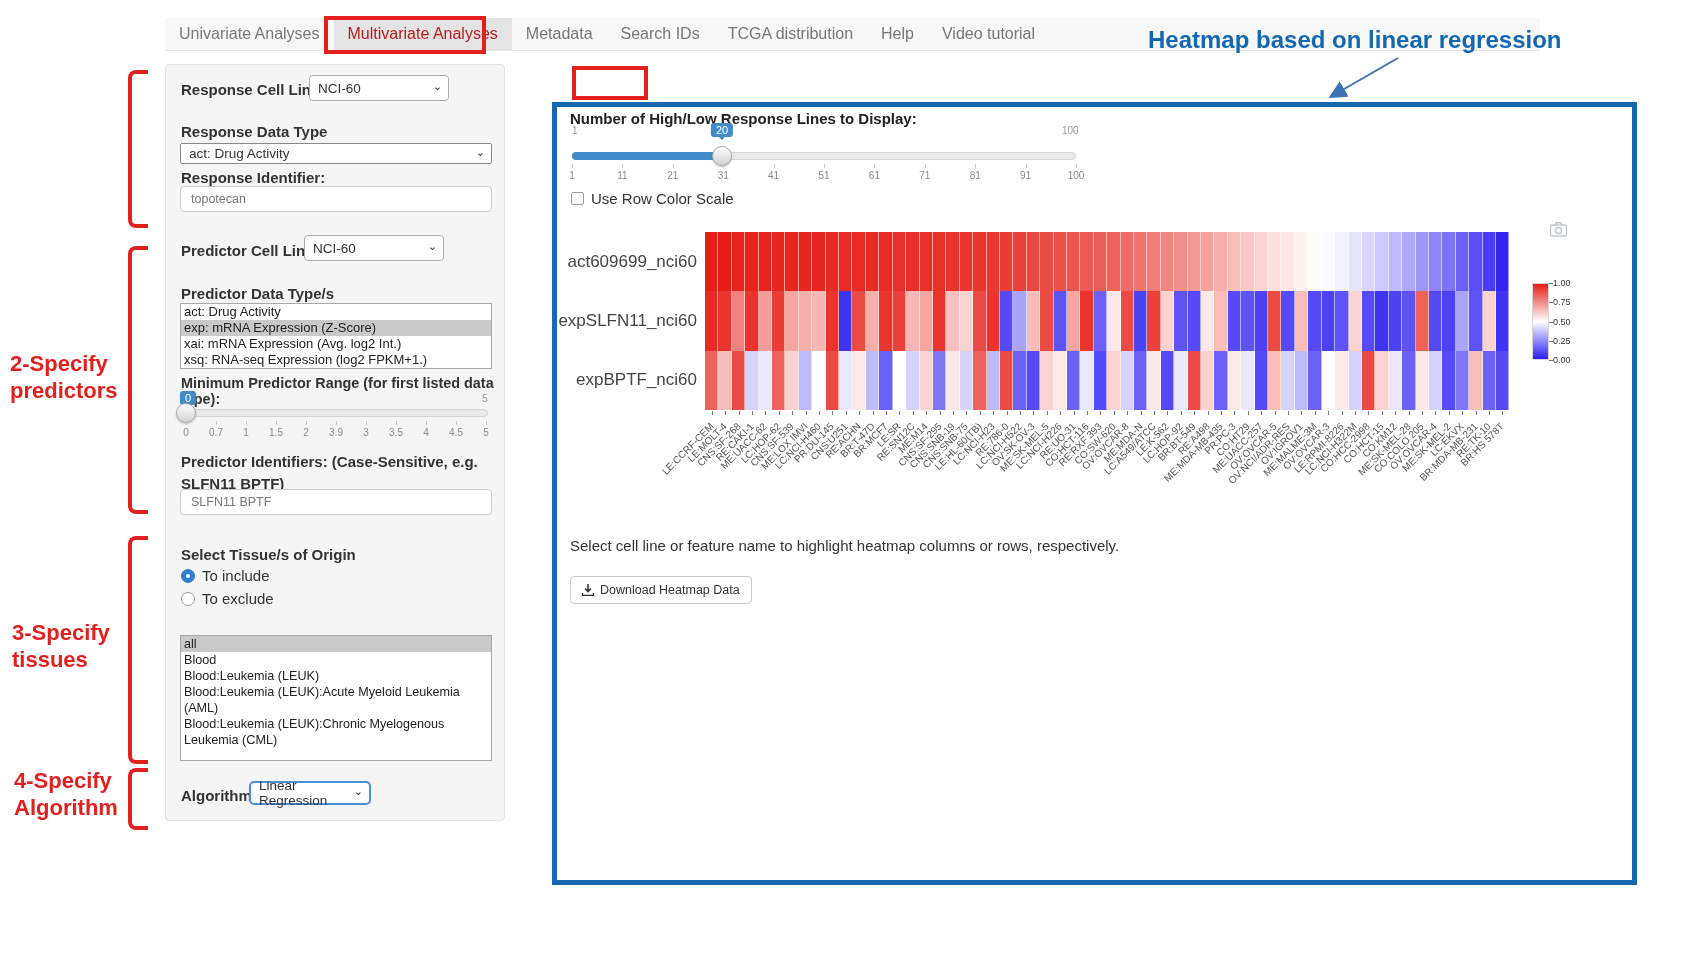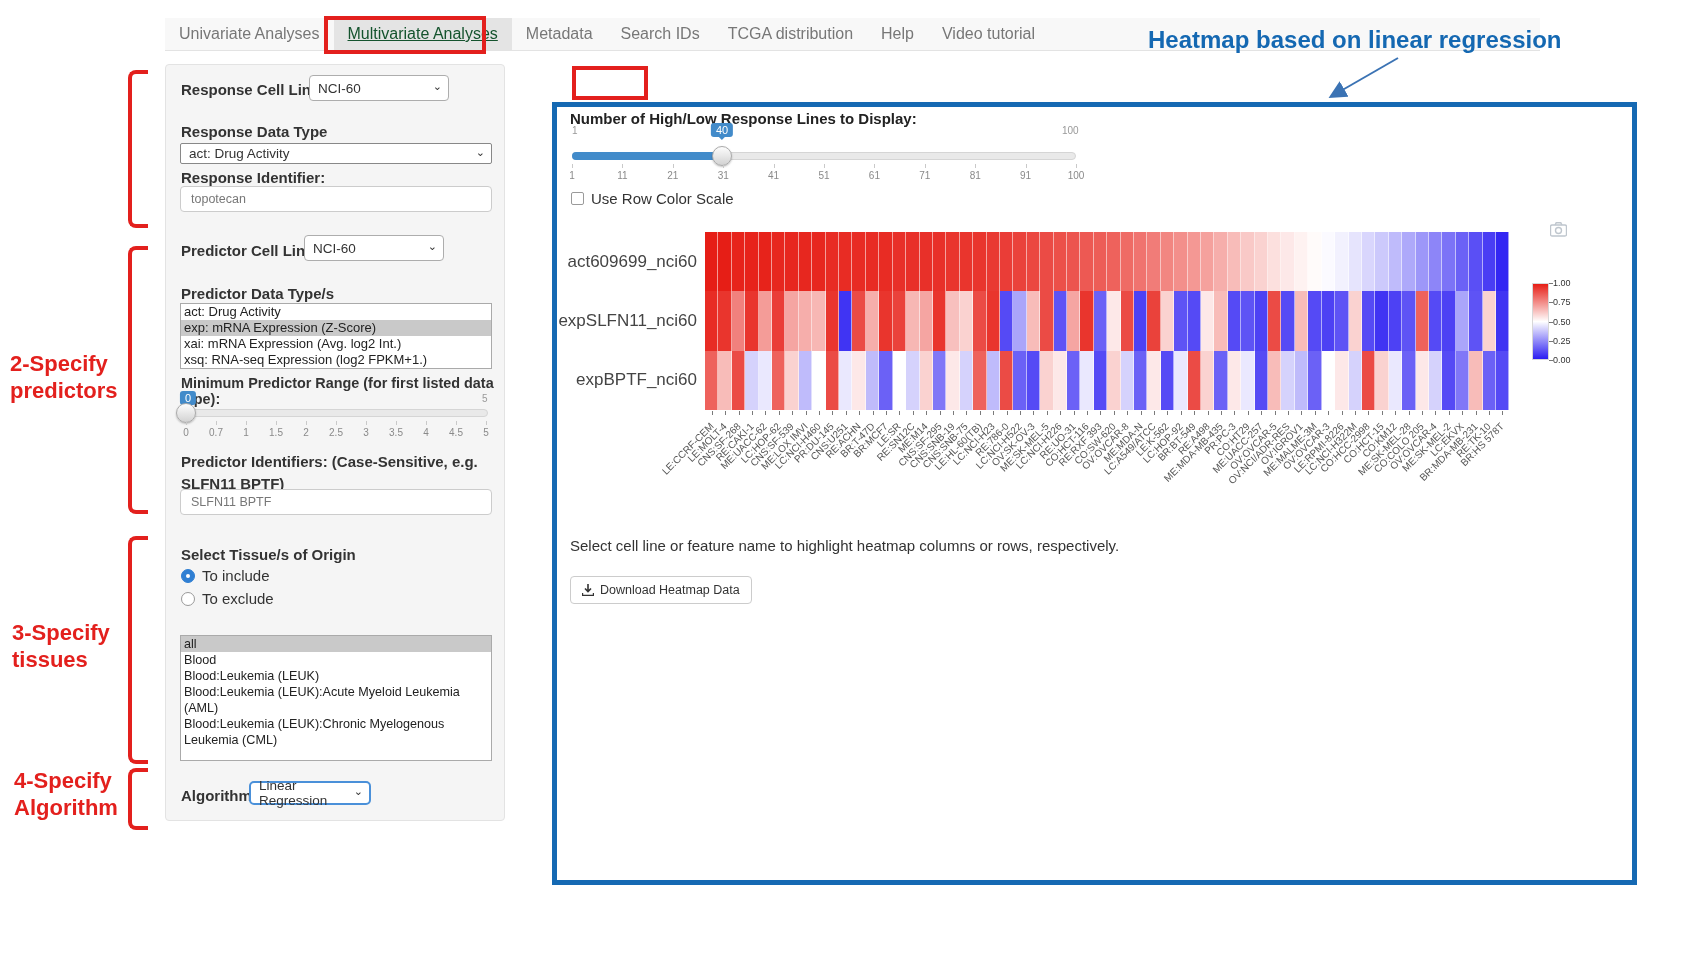--- a/index.html
+++ b/index.html
@@ -4,21 +4,21 @@
 <style>
   * { box-sizing: border-box; margin: 0; padding: 0; }
   html,body { width:1700px; height:956px; background:#fff;
     font-family:"Liberation Sans","DejaVu Sans",sans-serif; color:#333; overflow:hidden; }
   #app { position:relative; width:1700px; height:956px; }
 
   
   .topnav { position:absolute; left:165px; top:18px; width:1375px; height:33px;
     background:#f8f8f8; border-bottom:1px solid #e3e3e3; display:flex; align-items:stretch; }
   .nav-item { padding:6px 14px; font-size:16px; color:#777; display:flex; align-items:center; cursor:pointer; white-space:nowrap; }
-  .nav-item.active { background:#e4e4e4; color:#14532d;text-decoration:underline; }
+  .nav-item.active { background:#e4e4e4; color:#b91c1c; }
 
   
   .red-box { position:absolute; border:4px solid #e3201d; pointer-events:none; }
   .red-step { position:absolute; color:#e3201d; font-weight:bold; font-size:22px;
     line-height:1.22; white-space:pre-line; }
   .red-bracket { position:absolute; width:20px; border:4px solid #e3201d; border-right:none;
     border-radius:8px 0 0 8px; }
 
   
   .heading { position:absolute; left:1148px; top:26px; font-size:24px; font-weight:bold; color:#1468b2; }
@@ -175,21 +175,21 @@
           <div class="tick-label" style="left: 20px; top: 362px;">0</div>
           <div class="tick-mark" style="left: 50px; top: 356px;"></div>
           <div class="tick-label" style="left: 50px; top: 362px;">0.7</div>
           <div class="tick-mark" style="left: 80px; top: 356px;"></div>
           <div class="tick-label" style="left: 80px; top: 362px;">1</div>
           <div class="tick-mark" style="left: 110px; top: 356px;"></div>
           <div class="tick-label" style="left: 110px; top: 362px;">1.5</div>
           <div class="tick-mark" style="left: 140px; top: 356px;"></div>
           <div class="tick-label" style="left: 140px; top: 362px;">2</div>
           <div class="tick-mark" style="left: 170px; top: 356px;"></div>
-          <div class="tick-label" style="left: 170px; top: 362px;">2.5</div>
+          <div class="tick-label" style="left: 170px; top: 362px;">3.9</div>
           <div class="tick-mark" style="left: 200px; top: 356px;"></div>
           <div class="tick-label" style="left: 200px; top: 362px;">3</div>
           <div class="tick-mark" style="left: 230px; top: 356px;"></div>
           <div class="tick-label" style="left: 230px; top: 362px;">3.5</div>
           <div class="tick-mark" style="left: 260px; top: 356px;"></div>
           <div class="tick-label" style="left: 260px; top: 362px;">4</div>
           <div class="tick-mark" style="left: 290px; top: 356px;"></div>
           <div class="tick-label" style="left: 290px; top: 362px;">4.5</div>
           <div class="tick-mark" style="left: 320px; top: 356px;"></div>
           <div class="tick-label" style="left: 320px; top: 362px;">5</div>
@@ -227,21 +227,21 @@
   </div>
 
 
   <div class="bluebox"></div>
 
   <div class="section-label" style="left:570px; top:110px;">Number of High/Low Response Lines to Display:</div>
 
   <div>
     <div class="slider-minmax" style="left:572px; top:125px;">1</div>
     <div class="slider-minmax" style="left:1062px; top:125px;">100</div>
-    <div class="slider-bubble" style="left:722px; top:123px;">40</div>
+    <div class="slider-bubble" style="left:722px; top:123px;">20</div>
     <div class="slider-track" style="left:572px; top:152px; width:504px;"></div>
     <div class="slider-fill" style="left:572px; top:152px; width:147px;"></div>
     <div class="slider-handle" style="left:712px; top:146px;"></div>
     <div id="main-ticks">
         <div class="tick-mark" style="left: 572px; top: 164px;"></div>
         <div class="tick-label" style="left: 572px; top: 170px;">1</div>
         <div class="tick-mark" style="left: 622.4px; top: 164px;"></div>
         <div class="tick-label" style="left: 622.4px; top: 170px;">11</div>
         <div class="tick-mark" style="left: 672.8px; top: 164px;"></div>
         <div class="tick-label" style="left: 672.8px; top: 170px;">21</div>

